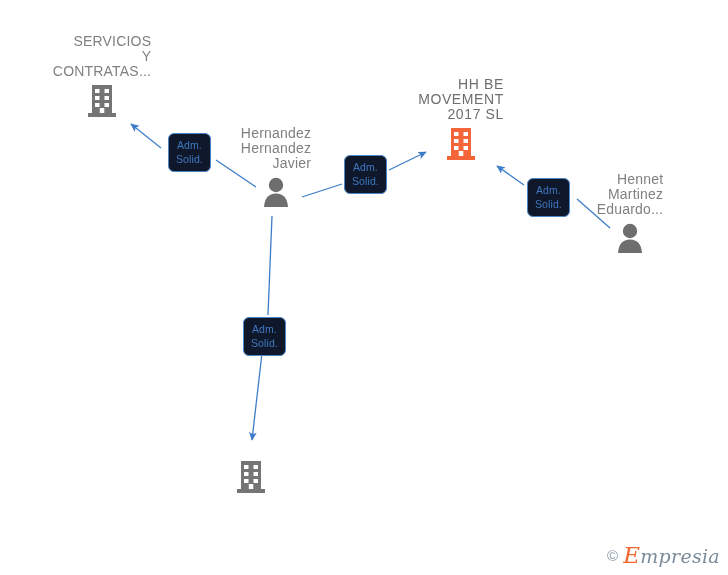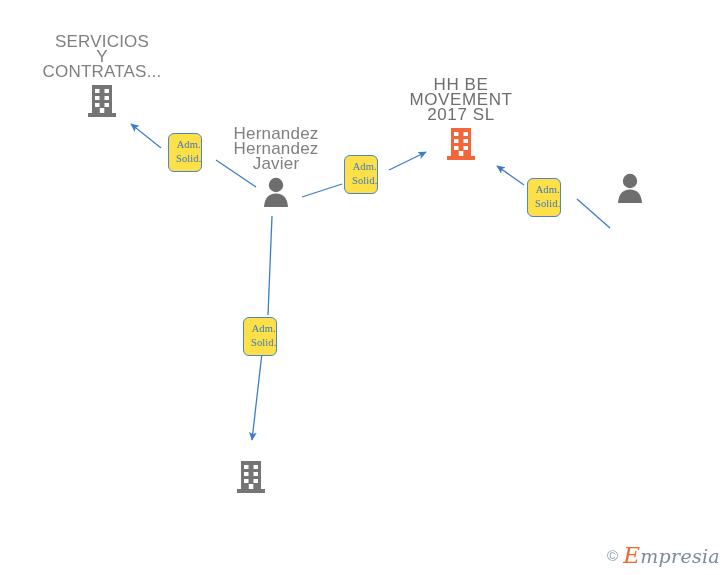--- a/index.html
+++ b/index.html
@@ -26,23 +26,23 @@
   }
   .node {
     position: absolute;
     display: flex;
     flex-direction: column;
     align-items: center;
     width: 140px;
     margin-left: -70px;
   }
   .node-label {
-    font-size: 17px;
+    font-size: 14px;
     line-height: 15px;
-    text-align: center;
+    text-align: right;
     color: #808080;
     letter-spacing: 0.2px;
     white-space: pre-line;
   }
   .node-label.focus {
     font-weight: normal;
     color: #6e6e6e;
     letter-spacing: 0.6px;
   }
   .node-icon {
@@ -52,29 +52,28 @@
     margin-top: 4px;
   }
   .node.above .node-label {
     margin-bottom: 5px;
   }
   .edge-label {
     position: absolute;
     box-sizing: border-box;
     border: 1px solid #4a86c8;
     border-radius: 6px;
-    background: #fde047;
+    background: #0f172a;
     color: #3e78bf;
     font-size: 10.5px;
     line-height: 14px;
-    padding: 4px 0 5px 7px;
+    padding: 4px 7px 5px 7px;
     text-align: center;
     white-space: pre-line;
     letter-spacing: 0.1px;
-    font-family: Liberation Serif, serif;
   }
   #watermark {
     position: absolute;
     right: 8px;
     bottom: 8px;
     display: flex;
     align-items: center;
     gap: 5px;
   }
   .wm-c {
@@ -164,20 +163,23 @@
 Javier</div>
     <span class="node-icon">
       <svg width="32" height="32" viewBox="0 0 32 32" xmlns="http://www.w3.org/2000/svg">
         <circle cx="16" cy="9" r="7.2" fill="#6e6e6e"></circle>
         <path d="M16,17.5 C8.5,17.5 4.5,22.5 4,31 L28,31 C27.5,22.5 23.5,17.5 16,17.5 Z" fill="#6e6e6e"></path>
       </svg>
     </span>
   </div>
 
   <div class="node above" style="left:630px; top:172px;">
+    <div class="node-label">Hennet
+Martinez
+Eduardo...</div>
     <span class="node-icon">
       <svg width="32" height="32" viewBox="0 0 32 32" xmlns="http://www.w3.org/2000/svg">
         <circle cx="16" cy="9" r="7.2" fill="#6e6e6e"></circle>
         <path d="M16,17.5 C8.5,17.5 4.5,22.5 4,31 L28,31 C27.5,22.5 23.5,17.5 16,17.5 Z" fill="#6e6e6e"></path>
       </svg>
     </span>
   </div>
 
   <div class="node below" style="left:251px; top:460px;">
     <span class="node-icon">

